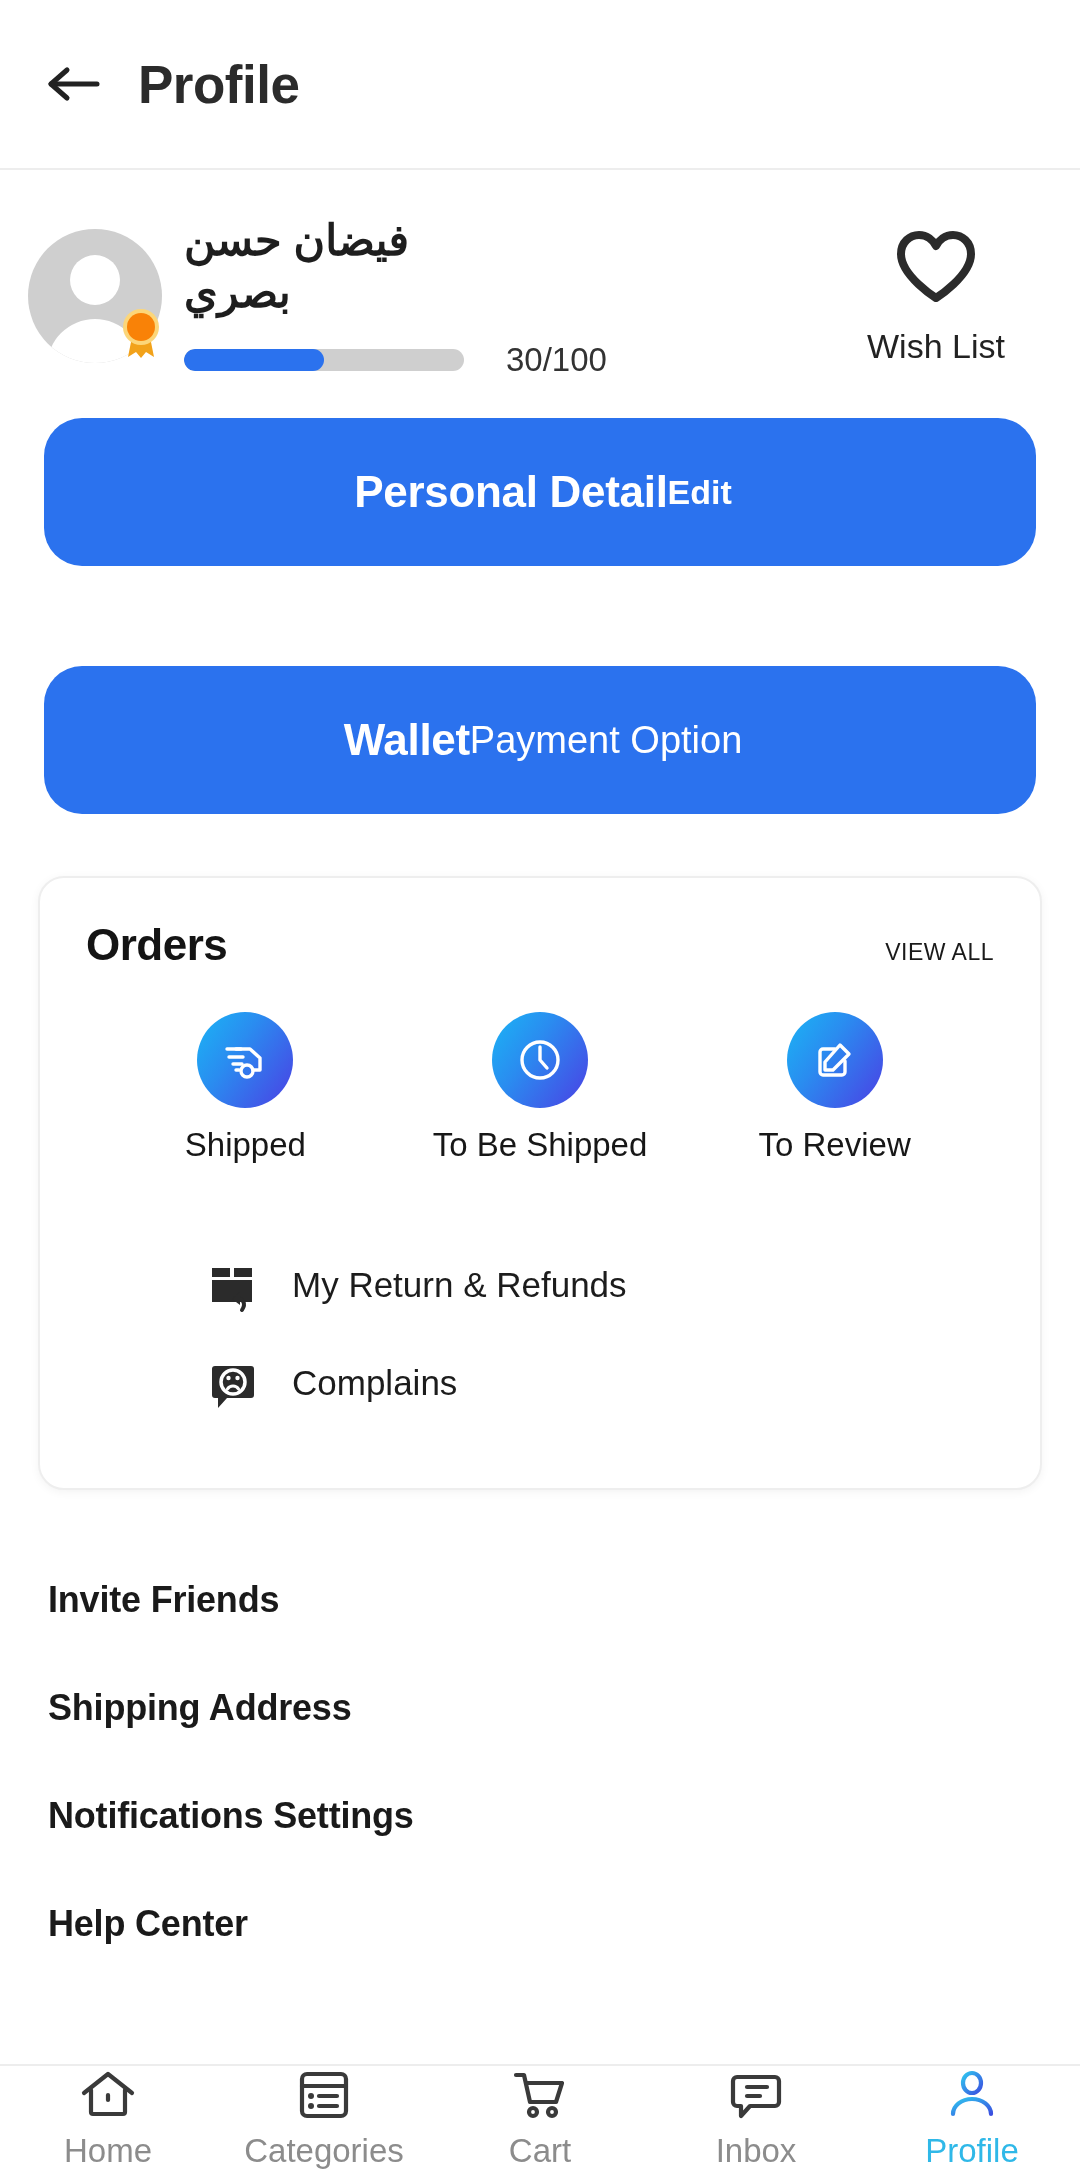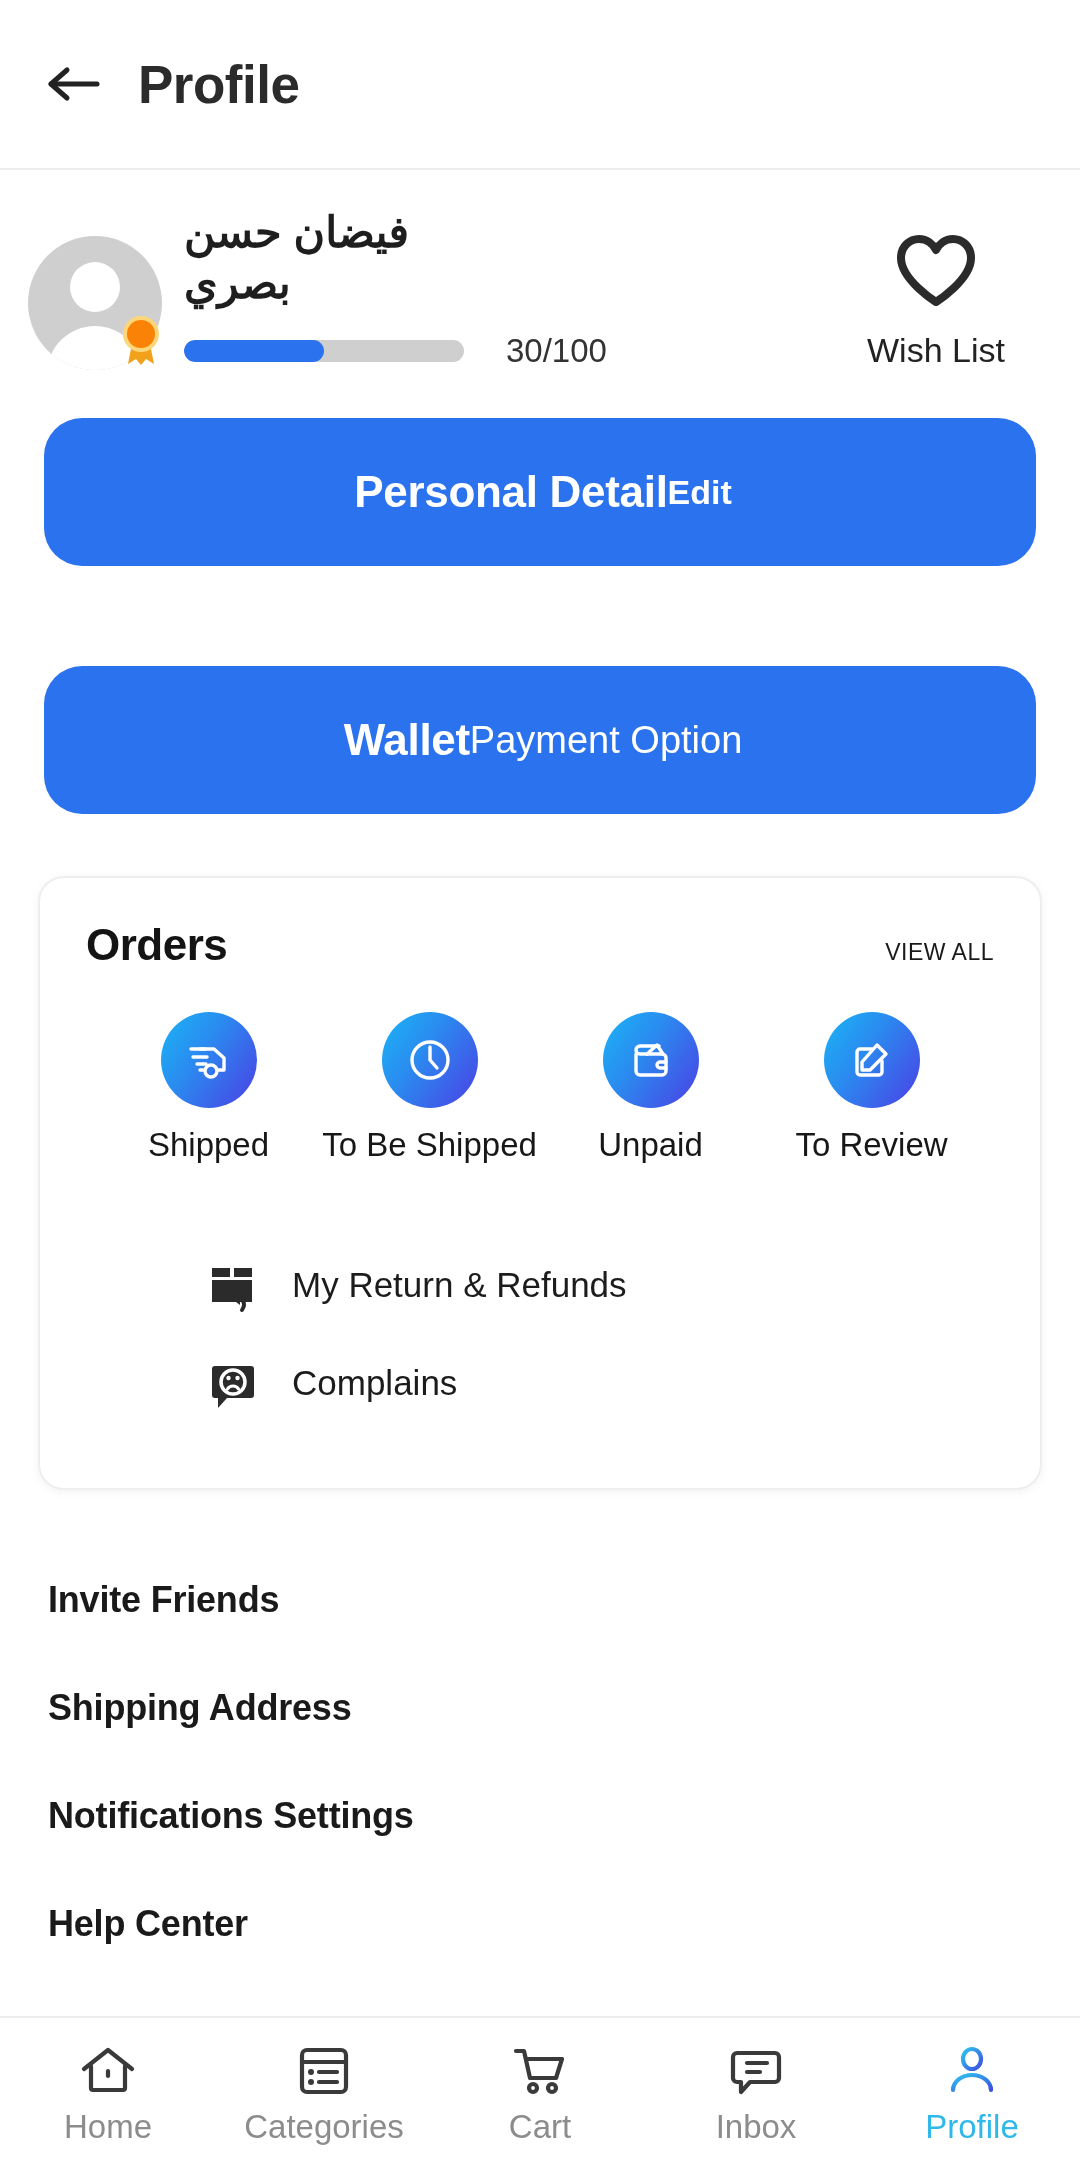--- a/index.html
+++ b/index.html
@@ -38,21 +38,21 @@
     font-size: 53px;
     font-weight: bold;
     letter-spacing: -0.5px;
     color: #2b2b2b;
     margin-left: 32px;
   }
 
   
   .profile-row {
     display: flex;
-    align-items: flex-end;
+    align-items: center;
     padding: 52px 44px 0 28px;
     height: 200px;
     box-sizing: border-box;
   }
   .avatar-wrap {
     position: relative;
     width: 134px;
     height: 134px;
     flex: none;
   }
@@ -264,21 +264,21 @@
     display: flex;
     align-items: center;
   }
 
   
   .bottom-nav {
     position: absolute;
     left: 0;
     bottom: 0;
     width: 1080px;
-    height: 156px;
+    height: 108px;
     background: #ffffff;
     border-top: 2px solid #ededed;
     display: flex;
     align-items: center;
     box-sizing: border-box;
   }
   .nav-item {
     flex: 1;
     display: flex;
     flex-direction: column;
@@ -378,32 +378,20 @@
         <svg width="56" height="56" viewBox="0 0 56 56">
           <g fill="none" stroke="#ffffff" stroke-width="3.4" stroke-linecap="round" stroke-linejoin="round">
             <circle cx="28" cy="28" r="18"></circle>
             <path d="M28 15 V28 L35 36"></path>
           </g>
         </svg>
       </div>
       <div class="status-label">To Be Shipped</div>
     </div>
 
-    <div class="order-status">
-      <div class="status-circle">
-        <svg width="56" height="56" viewBox="0 0 56 56">
-          <g fill="none" stroke="#ffffff" stroke-width="3.4" stroke-linecap="round" stroke-linejoin="round">
-            <path d="M13 22 V39 a4 4 0 0 0 4 4 H39 a4 4 0 0 0 4 -4 V26 a4 4 0 0 0 -4 -4 H17 a4 4 0 0 1 -4 -4 a4 4 0 0 1 4 -4 H36"></path>
-            <path d="M24 22 L34 13 L40 22"></path>
-            <path d="M43 30 H37 a3 3 0 0 0 0 6 H43"></path>
-          </g>
-        </svg>
-      </div>
-      <div class="status-label">Unpaid</div>
-    </div>
 
     <div class="order-status">
       <div class="status-circle">
         <svg width="56" height="56" viewBox="0 0 56 56">
           <g fill="none" stroke="#ffffff" stroke-width="3.4" stroke-linecap="round" stroke-linejoin="round">
             <path d="M38 29 V40 a3 3 0 0 1 -3 3 H16 a3 3 0 0 1 -3 -3 V20 a3 3 0 0 1 3 -3 H28"></path>
             <path d="M33 13 L42 22 L26 38 H18 V30 Z"></path>
           </g>
         </svg>
       </div>

